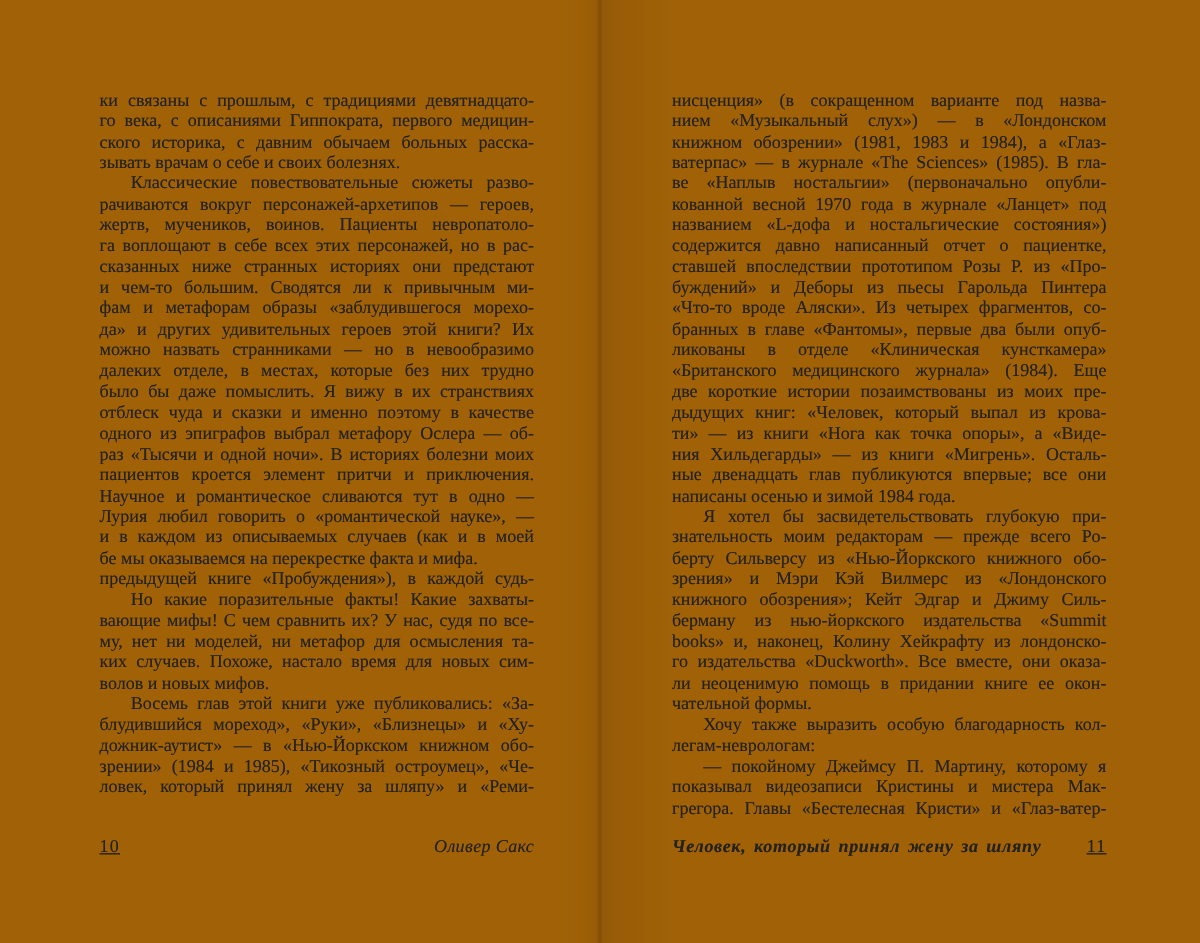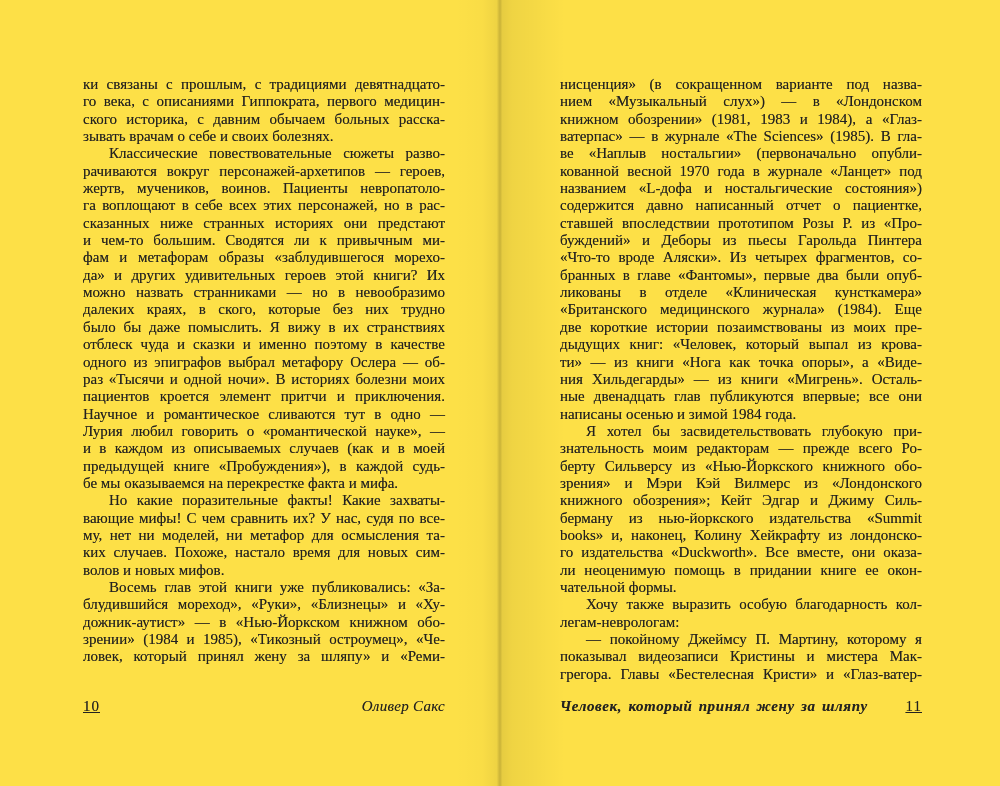--- a/index.html
+++ b/index.html
@@ -5,21 +5,21 @@
   html, body { margin: 0; padding: 0; }
   body {
     width: 1000px; height: 786px;
     background: #ffffff;
     font-family: "Liberation Serif", "DejaVu Serif", serif;
     overflow: hidden;
   }
   .spread {
     position: relative;
     width: 1000px; height: 786px;
-    background: #fde047;
+    background: #a16207;
   }
   .page {
     position: absolute; top: 0; height: 786px; width: 500px;
   }
   .page.left  { left: 0; }
   .page.right { left: 500px; }
   .textblock {
     position: absolute;
     top: 76px;
     width: 362px;
@@ -85,31 +85,31 @@
         <div class="line parend">зывать врачам о себе и своих болезнях.</div>
         <div class="line indent">Классические повествовательные сюжеты разво-</div>
         <div class="line">рачиваются вокруг персонажей-архетипов — героев,</div>
         <div class="line">жертв, мучеников, воинов. Пациенты невропатоло-</div>
         <div class="line">га воплощают в себе всех этих персонажей, но в рас-</div>
         <div class="line">сказанных ниже странных историях они предстают</div>
         <div class="line">и чем-то большим. Сводятся ли к привычным ми-</div>
         <div class="line">фам и метафорам образы «заблудившегося морехо-</div>
         <div class="line">да» и других удивительных героев этой книги? Их</div>
         <div class="line">можно назвать странниками — но в невообразимо</div>
-        <div class="line">далеких краях, в ского, которые без них трудно</div>
+        <div class="line">далеких отделе, в местах, которые без них трудно</div>
         <div class="line">было бы даже помыслить. Я вижу в их странствиях</div>
         <div class="line">отблеск чуда и сказки и именно поэтому в качестве</div>
         <div class="line">одного из эпиграфов выбрал метафору Ослера — об-</div>
         <div class="line">раз «Тысячи и одной ночи». В историях болезни моих</div>
         <div class="line">пациентов кроется элемент притчи и приключения.</div>
         <div class="line">Научное и романтическое сливаются тут в одно —</div>
         <div class="line">Лурия любил говорить о «романтической науке», —</div>
         <div class="line">и в каждом из описываемых случаев (как и в моей</div>
+        <div class="line parend">бе мы оказываемся на перекрестке факта и мифа.</div>
         <div class="line">предыдущей книге «Пробуждения»), в каждой судь-</div>
-        <div class="line parend">бе мы оказываемся на перекрестке факта и мифа.</div>
         <div class="line indent">Но какие поразительные факты! Какие захваты-</div>
         <div class="line">вающие мифы! С чем сравнить их? У нас, судя по все-</div>
         <div class="line">му, нет ни моделей, ни метафор для осмысления та-</div>
         <div class="line">ких случаев. Похоже, настало время для новых сим-</div>
         <div class="line parend">волов и новых мифов.</div>
         <div class="line indent gap">Восемь глав этой книги уже публиковались: «За-</div>
         <div class="line">блудившийся мореход», «Руки», «Близнецы» и «Ху-</div>
         <div class="line">дожник-аутист» — в «Нью-Йоркском книжном обо-</div>
         <div class="line">зрении» (1984 и 1985), «Тикозный остроумец», «Че-</div>
         <div class="line">ловек, который принял жену за шляпу» и «Реми-</div>

